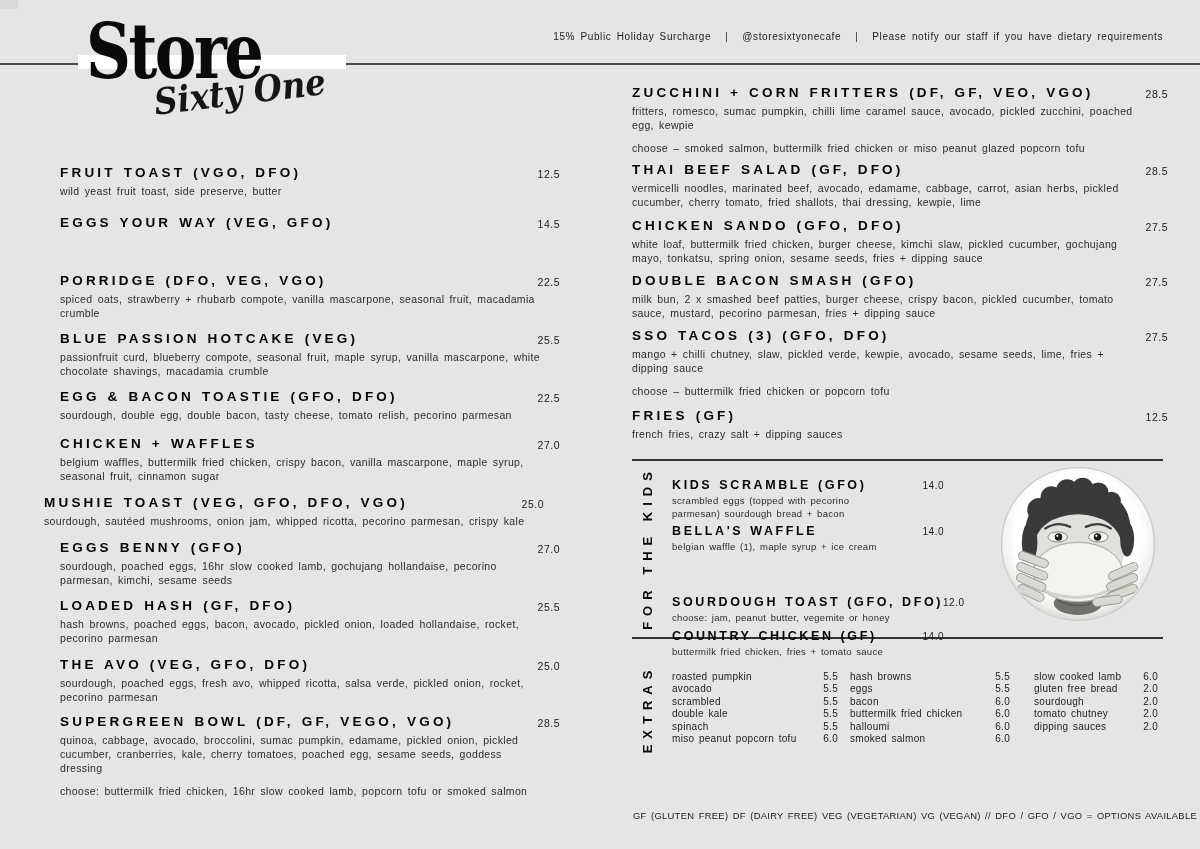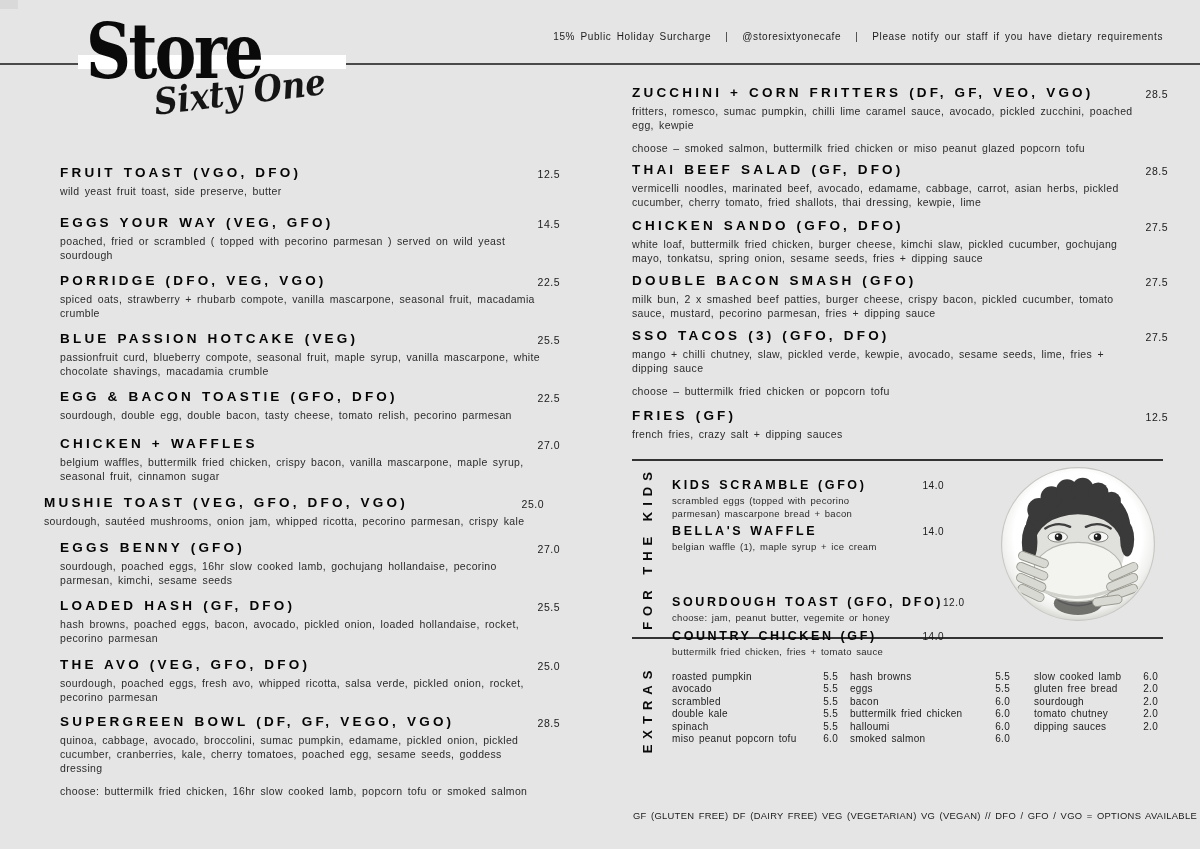--- a/index.html
+++ b/index.html
@@ -58,21 +58,20 @@
         <span class="name">FRUIT TOAST (VGO, DFO)</span>
         <span class="price">12.5</span>
       </div>
     <div class="desc">wild yeast fruit toast, side preserve, butter</div>
   </div>
   <div class="item" style="left:60px;top:215px;width:500px;">
     <div class="head">
         <span class="name">EGGS YOUR WAY (VEG, GFO)</span>
         <span class="price">14.5</span>
       </div>
-    <div class="desc">poached, fried or scrambled ( topped with pecorino parmesan ) served on wild yeast sourdough</div>
   </div>
   <div class="item" style="left:60px;top:273px;width:500px;">
     <div class="head">
         <span class="name">PORRIDGE (DFO, VEG, VGO)</span>
         <span class="price">22.5</span>
       </div>
     <div class="desc">spiced oats, strawberry + rhubarb compote, vanilla mascarpone, seasonal fruit, macadamia crumble</div>
   </div>
   <div class="item" style="left:60px;top:331px;width:500px;">
     <div class="head">
@@ -179,21 +178,21 @@
 
   <div class="rule" style="left:632px;top:459px;width:531px;height:2px;background:#333;"></div>
   <div class="rule" style="left:632px;top:637px;width:531px;height:2px;background:#333;"></div>
   <div class="v-label" style="left:647px;top:548px;">FOR THE KIDS</div>
 
   <div class="item kid" style="left:672px;top:478px;width:272px;">
     <div class="head">
         <span class="name">KIDS SCRAMBLE (GFO)</span>
         <span class="price">14.0</span>
       </div>
-    <div class="desc" style="max-width:190px;">scrambled eggs (topped with pecorino parmesan) mascarpone bread + bacon</div>
+    <div class="desc" style="max-width:190px;">scrambled eggs (topped with pecorino parmesan) sourdough bread + bacon</div>
   </div>
   <div class="item kid" style="left:672px;top:524px;width:272px;">
     <div class="head">
         <span class="name">BELLA'S WAFFLE</span>
         <span class="price">14.0</span>
       </div>
     <div class="desc">belgian waffle (1), maple syrup + ice cream</div>
   </div>
   <div class="item kid" style="left:672px;top:585px;width:272px;margin-top:44px;">
     <div class="head">

